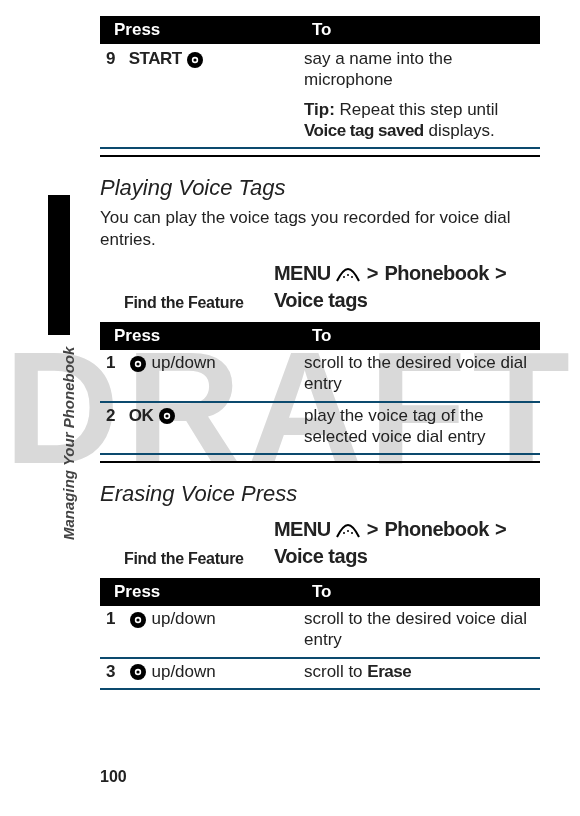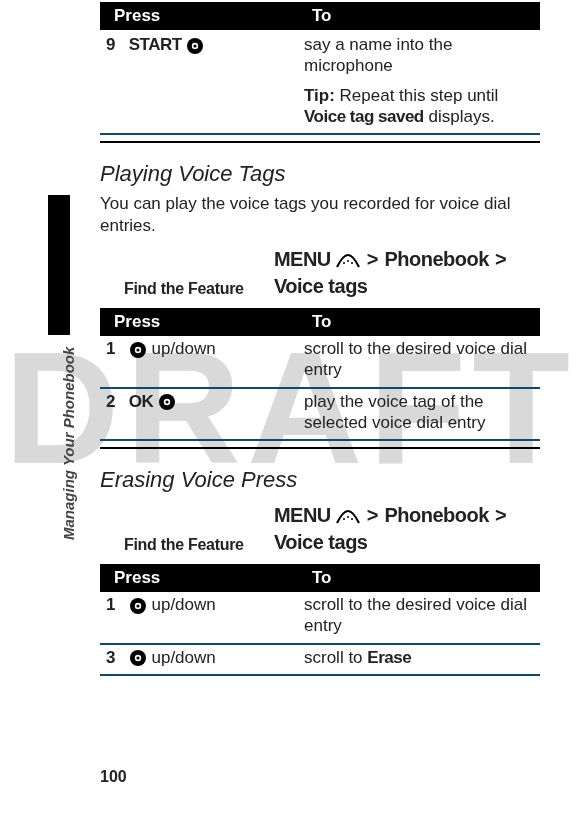--- a/index.html
+++ b/index.html
@@ -21,21 +21,21 @@
     font-weight: 900;
     color: #d9d9d9;
     letter-spacing: 6px;
     pointer-events: none;
     z-index: 0;
     font-family: Arial, sans-serif;
   }
   .page {
     position: relative;
     z-index: 1;
-    padding: 2px 40px 10px 100px;
+    padding: 16px 40px 10px 100px;
     height: 100%;
   }
   .side-tab {
     position: absolute;
     left: 48px;
     top: 195px;
     width: 22px;
     height: 140px;
     background: #000;
     z-index: 2;

